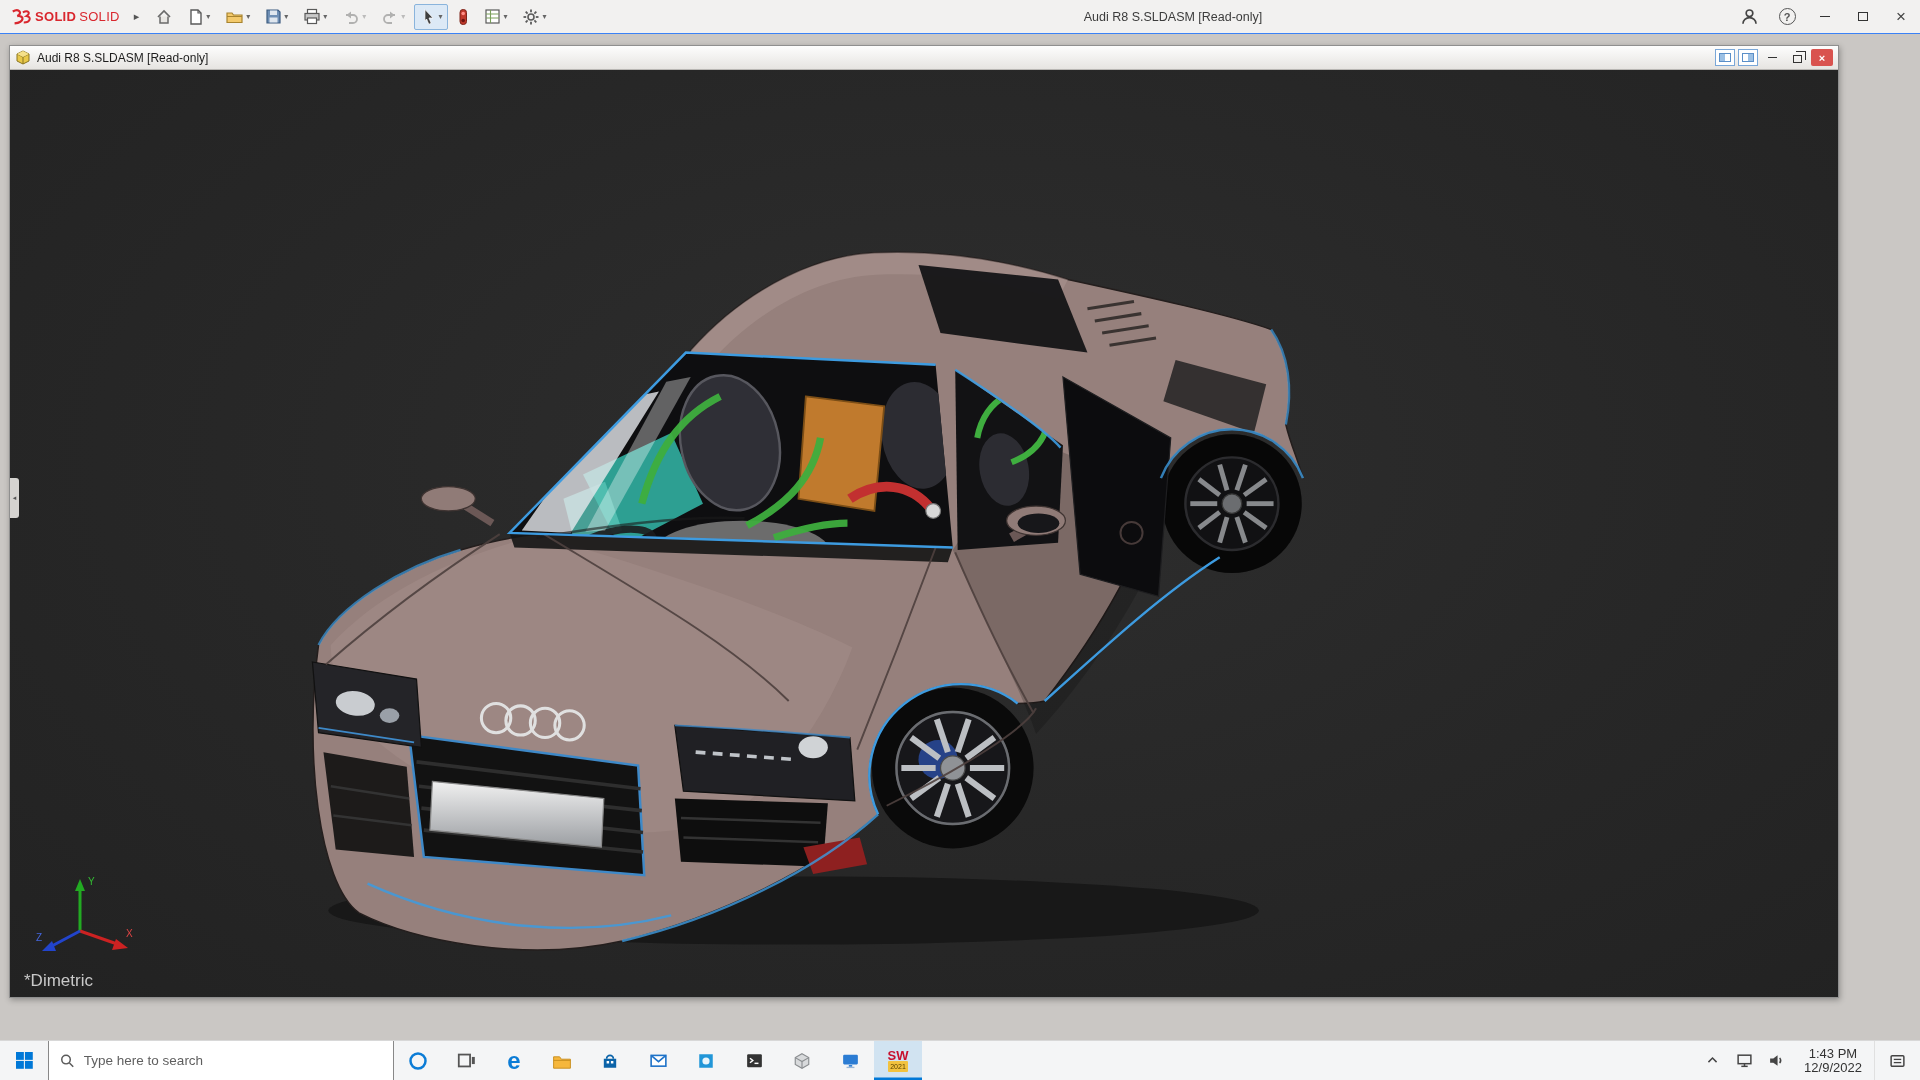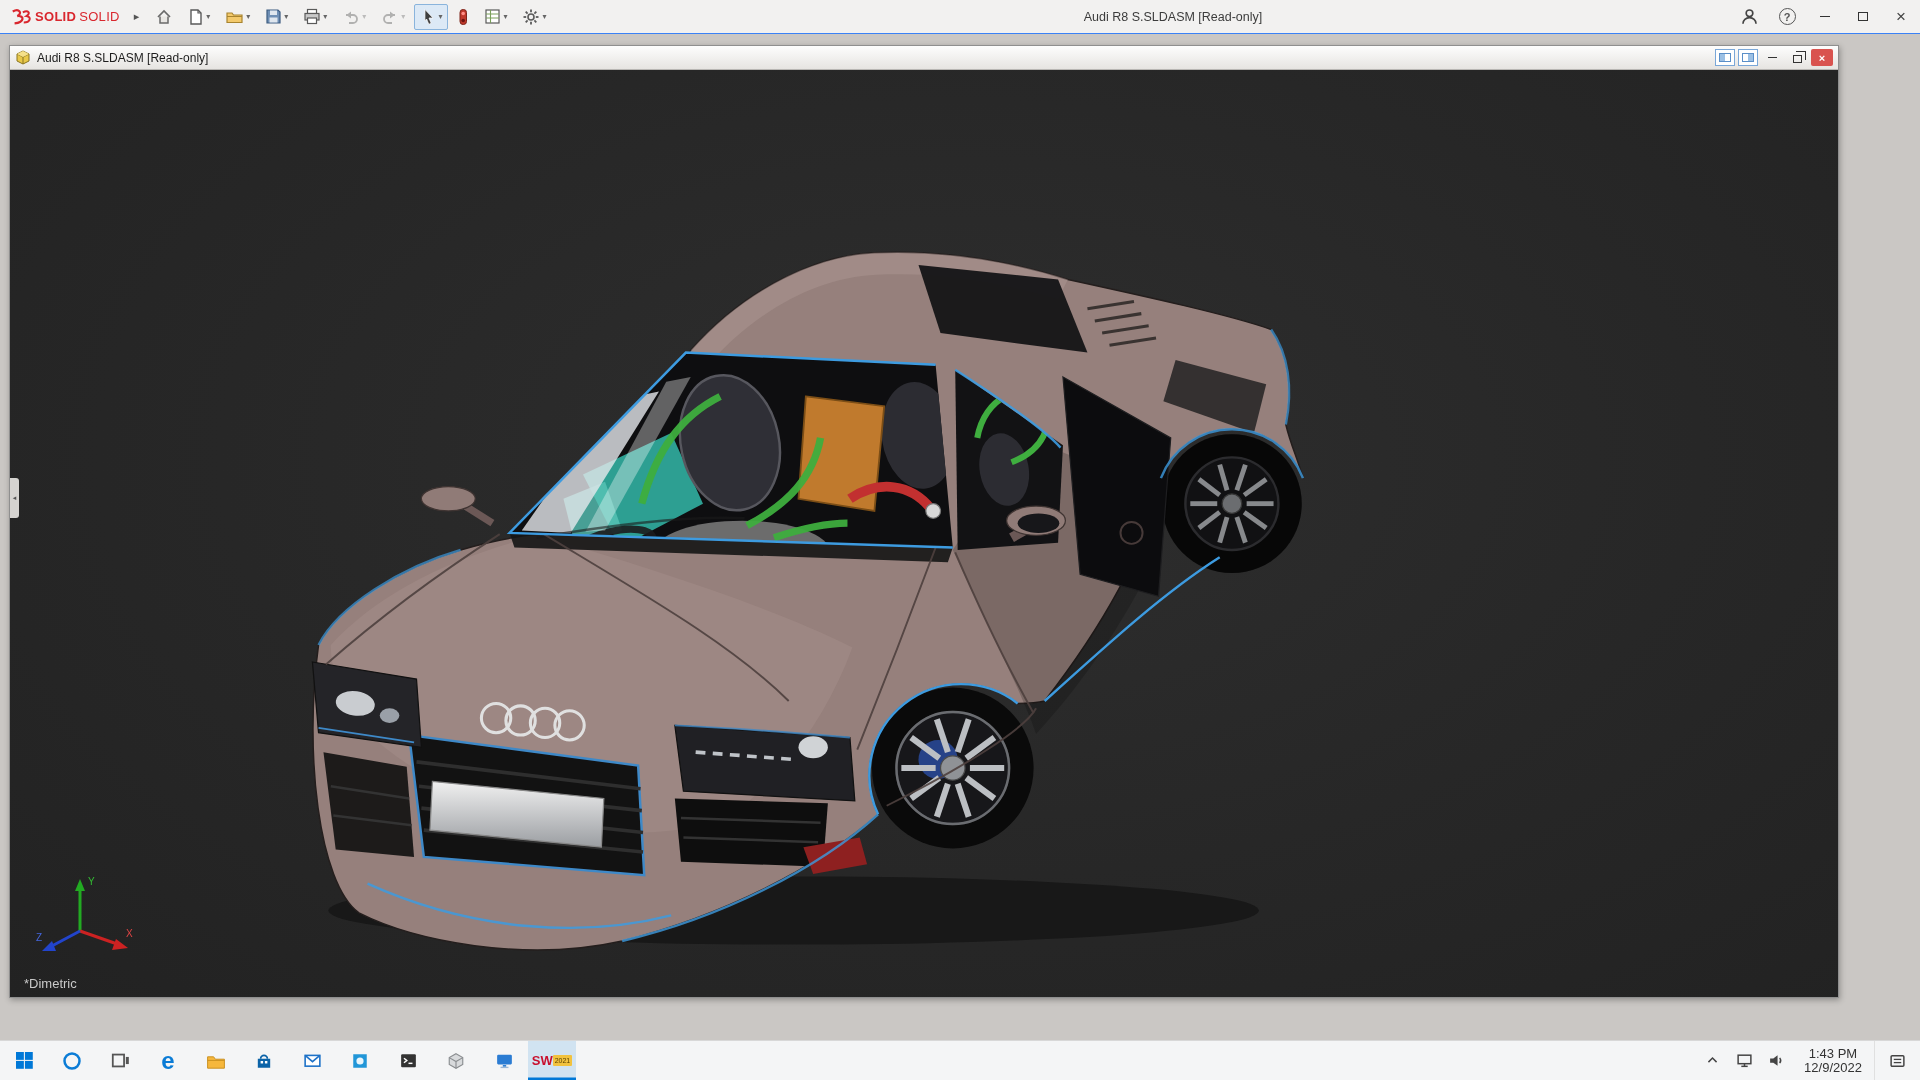--- a/index.html
+++ b/index.html
@@ -63,21 +63,21 @@
     border:1.2px solid #333; border-bottom:none; border-left:none; }
 
   
   .viewport {
     position:absolute; left:0; top:24px; right:0; bottom:0;
     background:radial-gradient(ellipse at 52% 42%, #2e2e2e 0%, #272727 55%, #222 100%);
     overflow:hidden;
   }
   .car-svg { position:absolute; inset:0; width:100%; height:100%; }
   .triad-svg { position:absolute; left:24px; bottom:24px; width:104px; height:104px; }
-  .view-label { position:absolute; left:14px; bottom:6px; color:#c9c9c9; font-size:13px; }
+  .view-label { position:absolute; left:14px; bottom:6px; color:#c9c9c9; font-size:17px; }
   .fm-tab {
     position:absolute; left:0; top:44%; width:9px; height:40px;
     background:#d5d3d0; border-radius:0 3px 3px 0;
     display:flex; align-items:center; justify-content:center; font-size:7px; color:#555;
   }
 
   
   .taskbar {
     position:absolute; left:0; bottom:0; width:1920px; height:40px;
     background:#f4f5f6; border-top:1px solid #d8d8d8;
@@ -87,21 +87,21 @@
   .tb-app { width:48px; display:flex; align-items:center; justify-content:center; position:relative; }
   .tb-app.active { background:rgba(0,120,215,.14); box-shadow:inset 0 -2.5px 0 #0078d7; }
   .search-box {
     width:346px; background:#fff; border:1px solid #888; border-bottom:none; border-top:none;
     display:flex; align-items:center; gap:9px; padding:0 11px;
   }
   .search-box input { border:none; outline:none; width:100%; background:transparent; font-size:13.5px; color:#444;
     font-family:"Liberation Sans","DejaVu Sans",sans-serif; }
   .search-box input::placeholder { color:#5f5f5f; opacity:1; }
   .edge-glyph { color:#0b7cd6; font-weight:700; font-size:24px; line-height:24px; }
-  .sw-badge { display:flex; flex-direction:row; align-items:center; line-height:11px;justify-content:center; }
+  .sw-badge { display:flex; flex-direction:column; align-items:center; line-height:11px;justify-content:center; }
   .sw-letters { color:#c8102e; font-weight:700; font-size:13px; }
   .sw-year { font-size:7px; color:#5a4300; background:#f2c23e; padding:0 2px; border-radius:1px; }
   .tray { margin-left:auto; display:flex; align-items:center; }
   .tray-item { width:32px; height:40px; display:flex; align-items:center; justify-content:center; }
   .clock { width:82px; text-align:center; font-size:13px; line-height:14px; color:#333; padding-top:1px; }
   .tray-end { width:46px; height:40px; display:flex; align-items:center; justify-content:center; border-left:1px solid #e0e0e0; }
 </style>
 </head>
 <body>
 
@@ -470,20 +470,27 @@
 
   <footer class="taskbar">
     <div class="tb-btn">
       <svg width="17" height="17" viewBox="0 0 16 16">
         <rect x="0" y="0" width="7.4" height="7.4" fill="#0078d7"></rect>
           <rect x="8.4" y="0" width="7.4" height="7.4" fill="#0078d7"></rect>
         <rect x="0" y="8.4" width="7.4" height="7.4" fill="#0078d7"></rect>
           <rect x="8.4" y="8.4" width="7.4" height="7.4" fill="#0078d7"></rect>
       </svg>
     </div>
+    <div class="search-box">
+      <svg width="16" height="16" viewBox="0 0 16 16">
+        <circle cx="6.5" cy="6.5" r="4.6" fill="none" stroke="#5a5a5a" stroke-width="1.6"></circle>
+        <line x1="10.2" y1="10.2" x2="14.3" y2="14.3" stroke="#5a5a5a" stroke-width="1.6"></line>
+      </svg>
+      <input type="text" placeholder="Type here to search" style="">
+    </div>
 
     <div class="tb-app">
       <svg width="20" height="20" viewBox="0 0 16 16">
         <circle cx="8" cy="8" r="6" fill="none" stroke="#0b7cd6" stroke-width="2"></circle>
       </svg>
     </div>
     <div class="tb-app">
       <svg width="19" height="19" viewBox="0 0 16 16">
         <rect x="1.5" y="3" width="9.5" height="10" fill="none" stroke="#555" stroke-width="1.5"></rect>
         <rect x="12.5" y="5" width="2.5" height="6" fill="#555"></rect>

